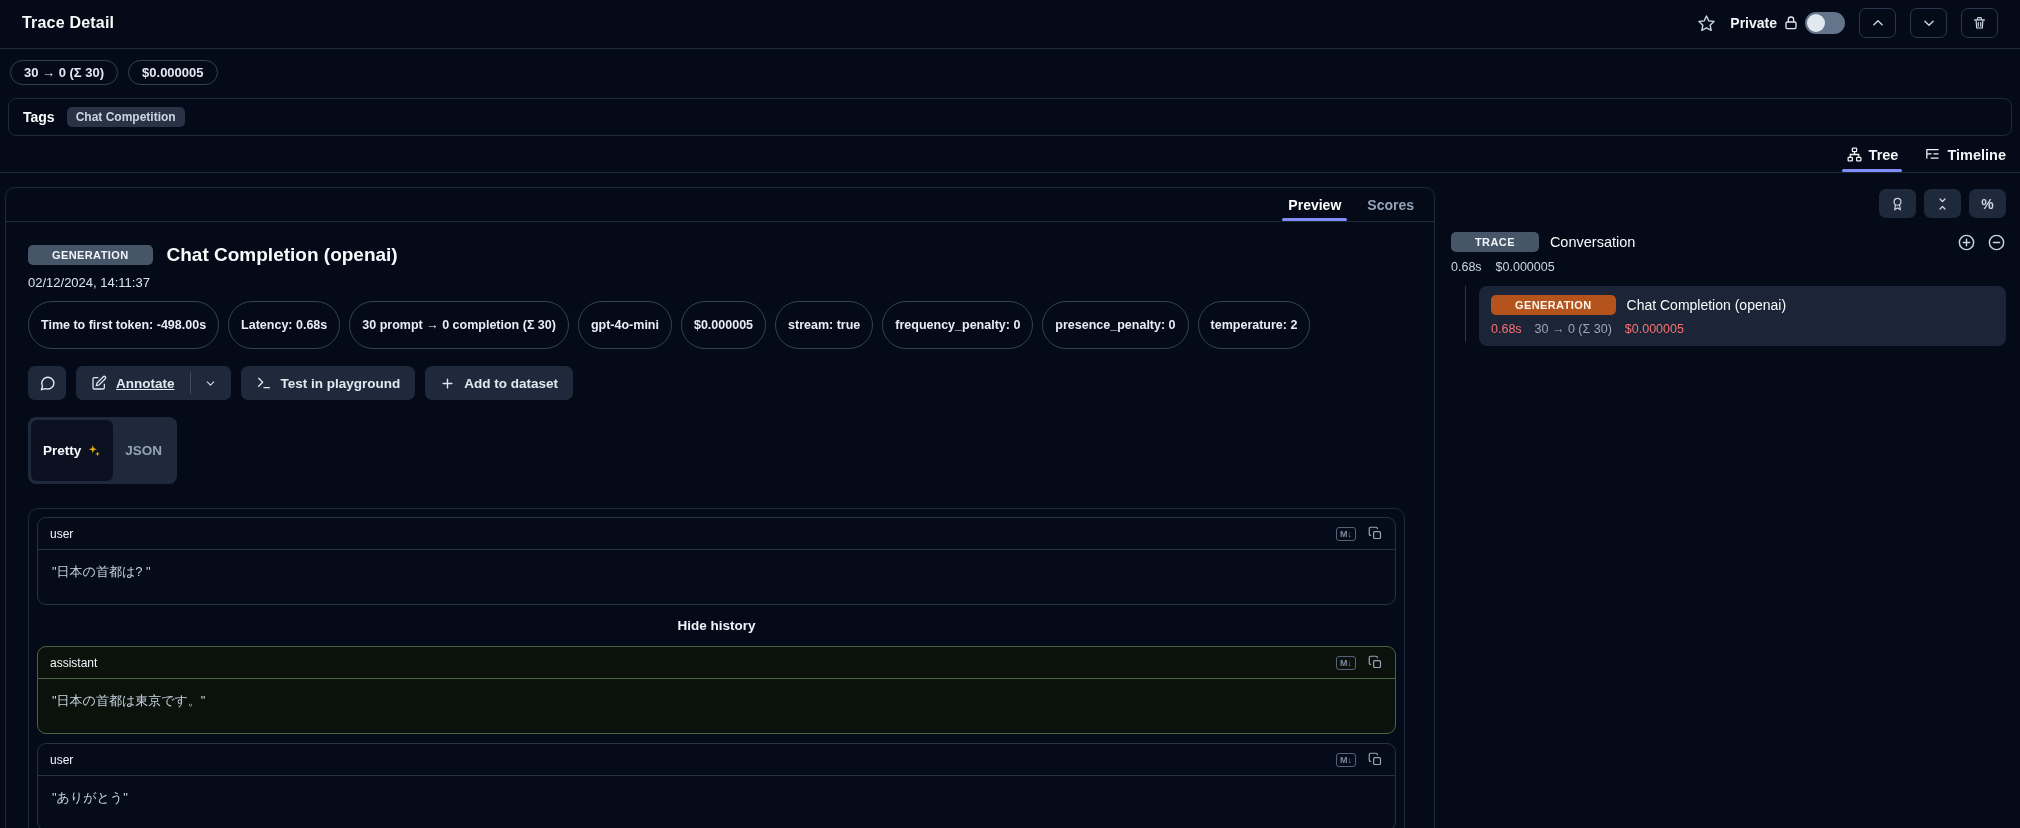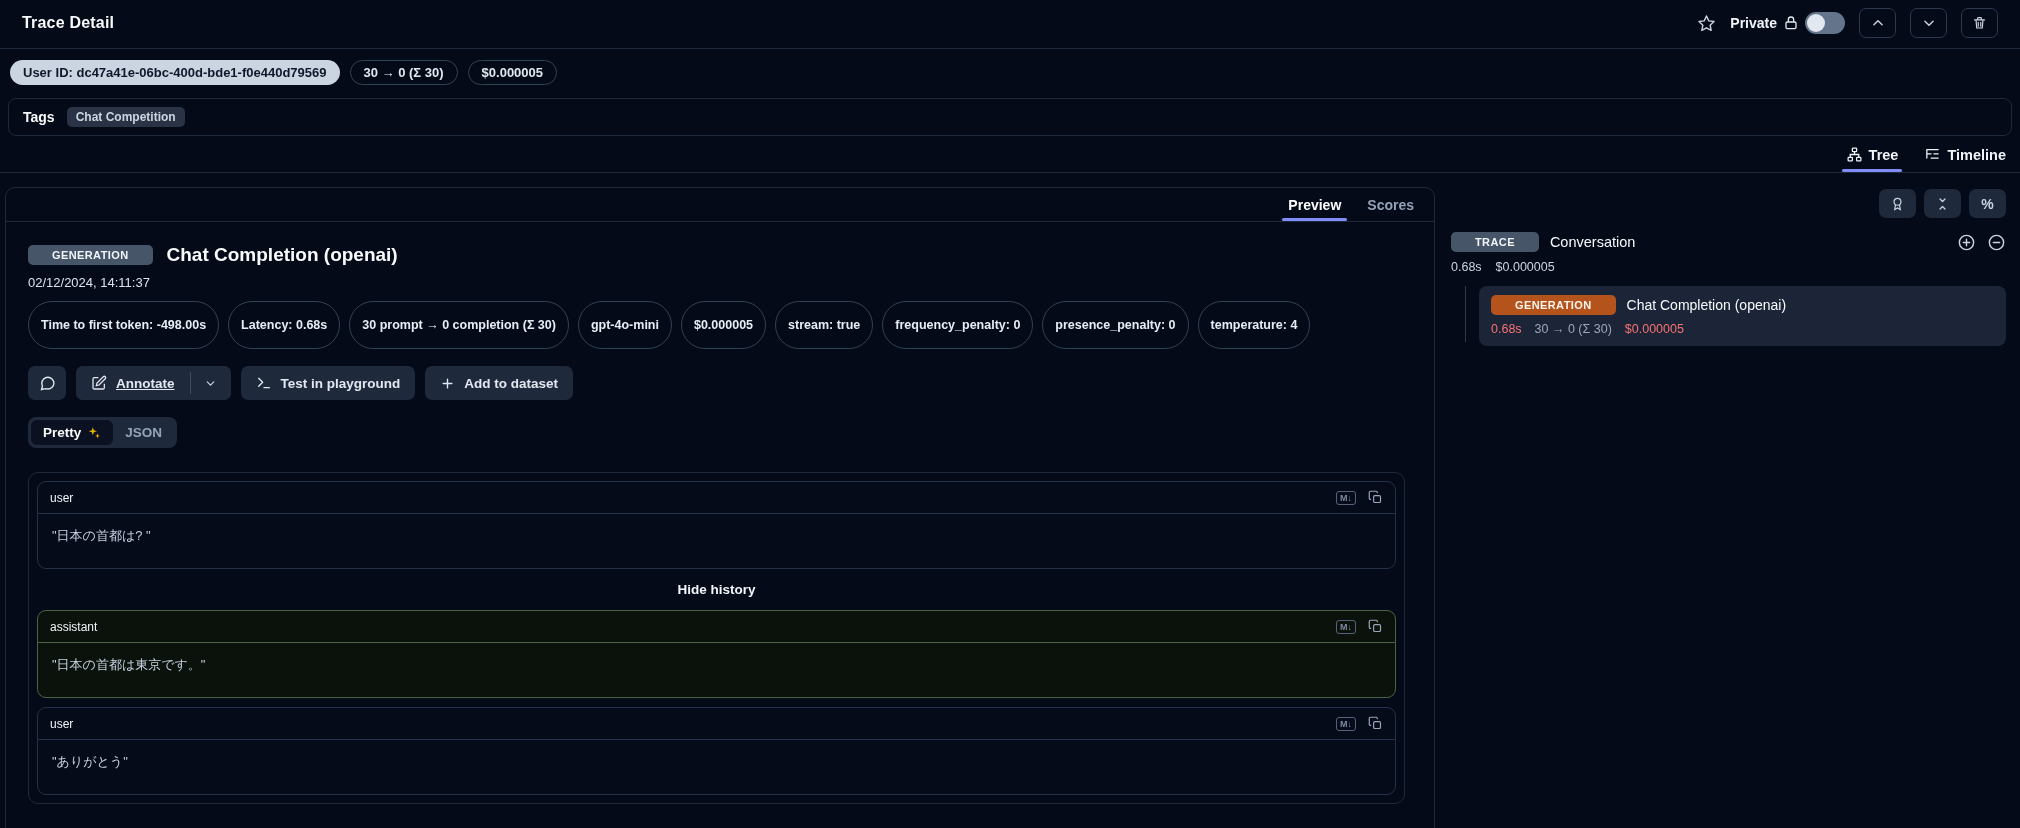--- a/index.html
+++ b/index.html
@@ -54,21 +54,21 @@
   .actions-row { display:flex; align-items:center; gap:10px; margin-top:17px; }
   .act-btn { background:#1e293b; border:none; border-radius:7px; color:#e2e8f0; font-family:inherit; font-size:13.5px; font-weight:bold; height:34px; padding:0 15px; display:flex; align-items:center; gap:9px; cursor:pointer; }
   .act-btn.icononly { width:38px; padding:0; justify-content:center; }
   .split { display:flex; align-items:stretch; background:#1e293b; border-radius:7px; overflow:hidden;text-decoration:underline; }
   .split .act-btn { border-radius:0; }
   .split .divider { width:1px; background:#3d4b63; margin:6px 0; }
   .split .chev-part { width:40px; justify-content:center; padding:0; }
 
   
   .format-toggle { display:inline-flex; align-items:center; background:#1e293b; border-radius:8px; padding:3px; margin-top:17px; }
-  .seg { font-size:13.5px; font-weight:bold; padding:5px 12px; border-radius:6px; color:#94a3b8; cursor:pointer; display:flex; align-items:center; gap:6px; }
+  .seg { font-size:13.5px; font-weight:bold; padding:23px 12px; border-radius:6px; color:#94a3b8; cursor:pointer; display:flex; align-items:center; gap:6px; }
   .seg.active { background:#0b1120; color:#f8fafc; }
 
   
   .messages { margin-top:24px; border:1px solid #1e293b; border-radius:10px; padding:8px; width:1377px; }
   .msg-box { border:1px solid #253146; border-radius:9px; background:#050b19; overflow:hidden; }
   .msg-box.assistant { border-color:#4a6344; background:#0b120c; }
   .msg-head { display:flex; align-items:center; justify-content:space-between; padding:8px 12px; border-bottom:1px solid #253146; }
   .msg-box.assistant .msg-head { border-bottom-color:#4a6344; }
   .msg-role { font-size:12px; color:#f1f5f9; }
   .msg-tools { display:flex; align-items:center; gap:12px; }
@@ -143,21 +143,20 @@
         <span>
           <svg width="15" height="16" viewBox="0 0 24 24" fill="none" stroke="#cbd5e1" stroke-width="1.9" stroke-linecap="round">
               <path d="M4 7h16M9 7V4.8A1.3 1.3 0 0 1 10.3 3.5h3.4A1.3 1.3 0 0 1 15 4.8V7M6.5 7l1 13h9l1-13M10 11v6M14 11v6"></path>
             </svg>
         </span>
       </button>
     </div>
   </header>
 
   <div class="meta-row">
-    <span class="badge-light">User ID: dc47a41e-06bc-400d-bde1-f0e440d79569</span>
     <span class="badge-outline">30 → 0 (Σ 30)</span>
     <span class="badge-outline">$0.000005</span>
   </div>
 
   <div class="tags-box">
     <span class="tags-label">Tags</span>
     <span class="tag-chip">Chat Competition</span>
   </div>
 
   <div class="view-tabs">
@@ -205,21 +204,21 @@
 
         <div class="pill-row">
           <span class="pill">Time to first token: -498.00s</span>
           <span class="pill">Latency: 0.68s</span>
           <span class="pill">30 prompt → 0 completion (Σ 30)</span>
           <span class="pill">gpt-4o-mini</span>
           <span class="pill">$0.000005</span>
           <span class="pill">stream: true</span>
           <span class="pill">frequency_penalty: 0</span>
           <span class="pill">presence_penalty: 0</span>
-          <span class="pill">temperature: 4</span>
+          <span class="pill">temperature: 2</span>
         </div>
 
         <div class="actions-row">
           <button class="act-btn icononly">
             <span>
               <svg width="17" height="17" viewBox="0 0 24 24" fill="none" stroke="#e2e8f0" stroke-width="1.9">
                   <path d="M21 11.5a8.4 8.4 0 0 1-8.5 8.3 8.9 8.9 0 0 1-3.2-.6L3.5 20.5l1.4-5A8 8 0 0 1 4 11.5 8.4 8.4 0 0 1 12.5 3.2 8.4 8.4 0 0 1 21 11.5z"></path>
                 </svg>
             </span>
           </button>

